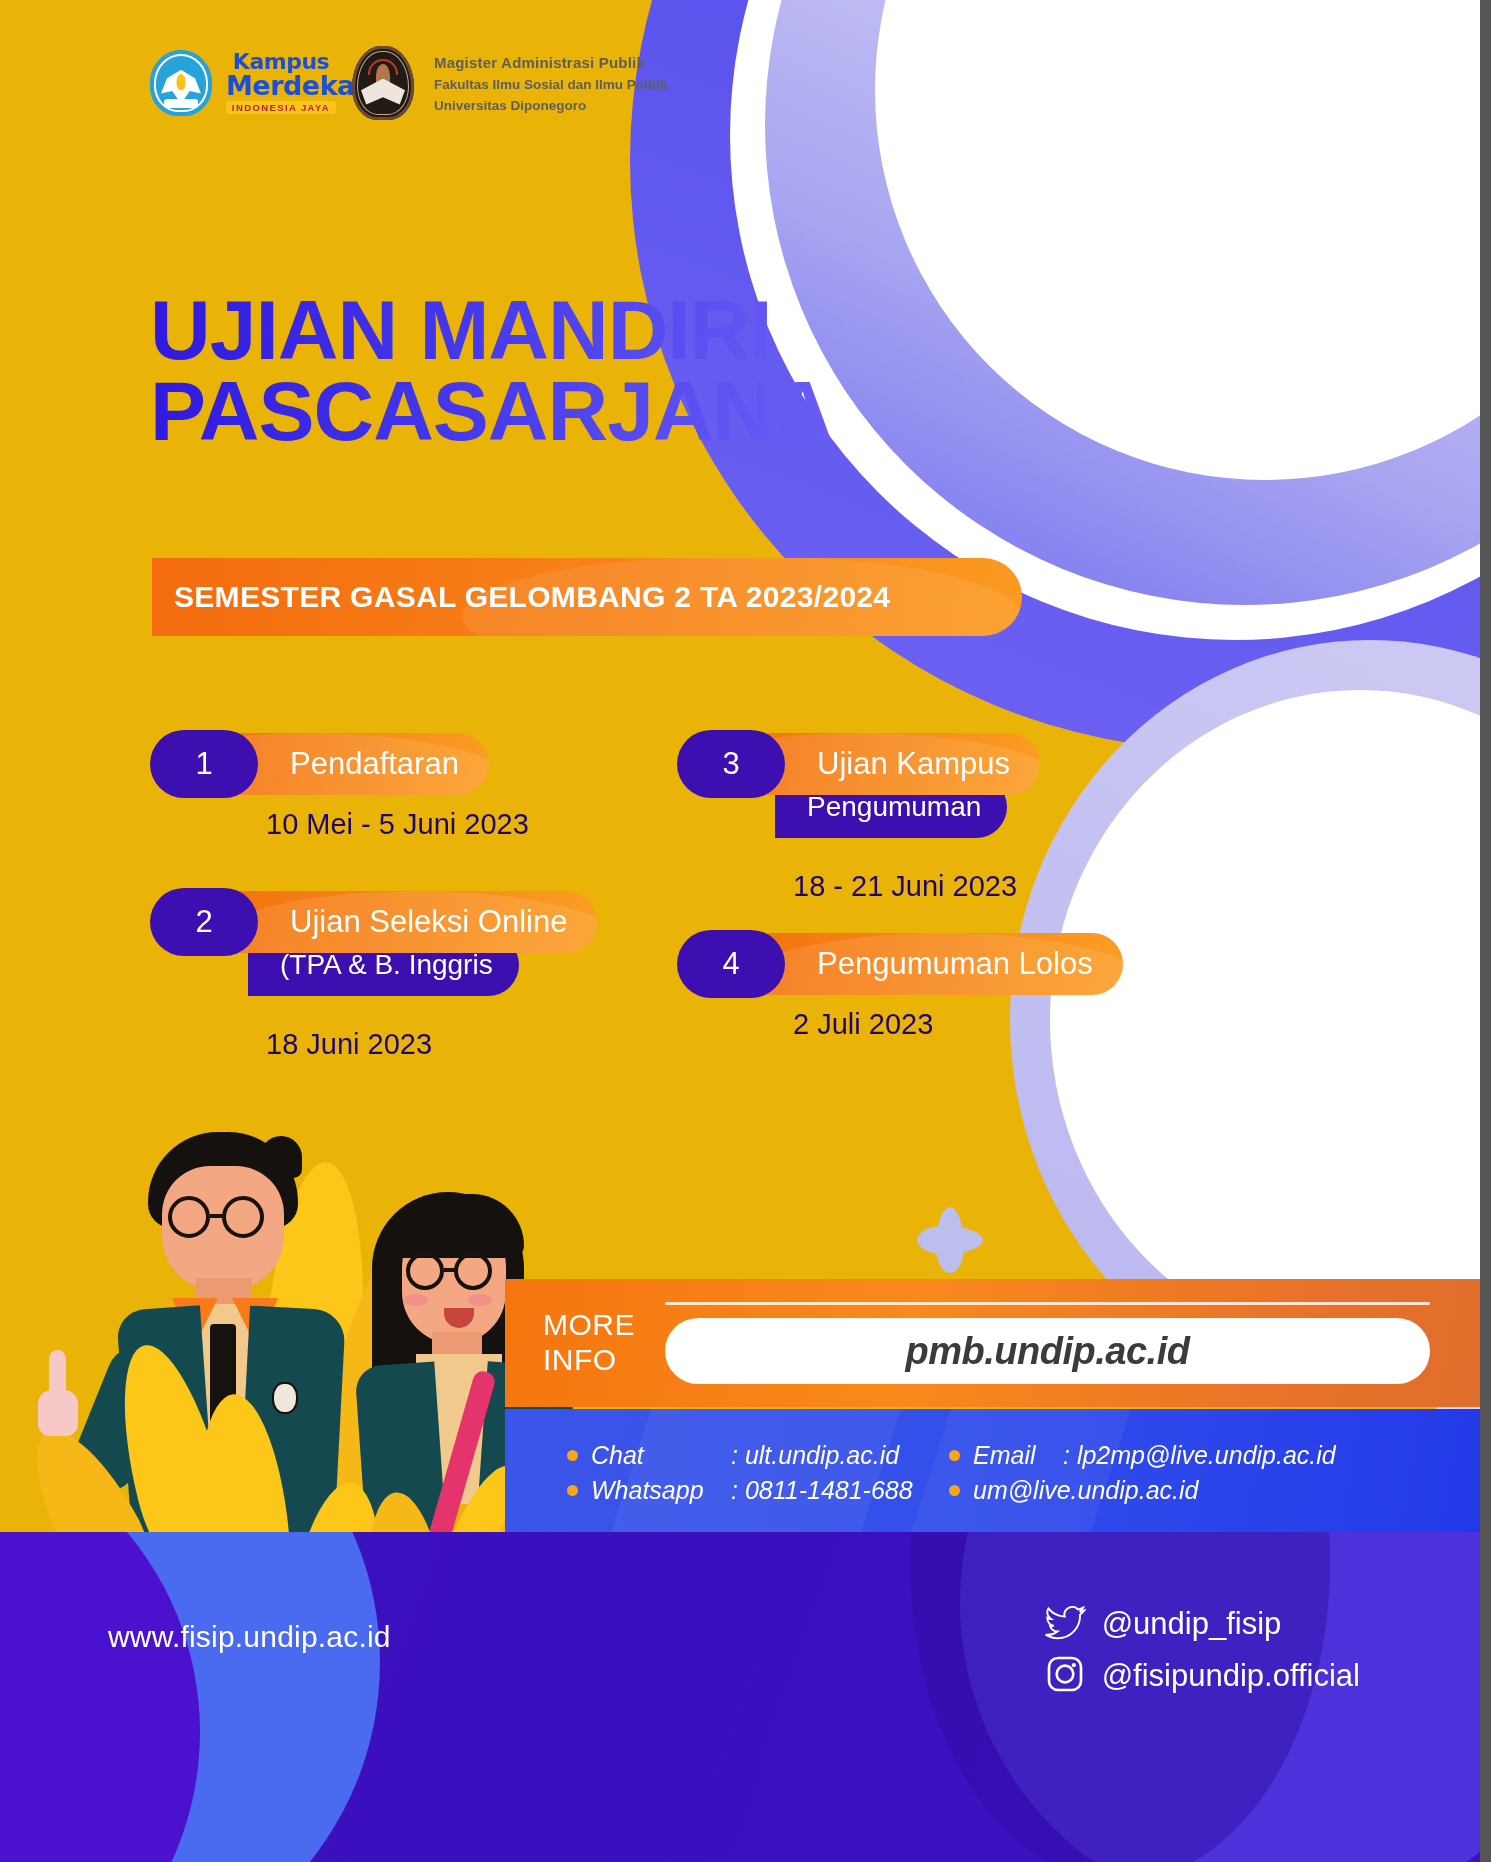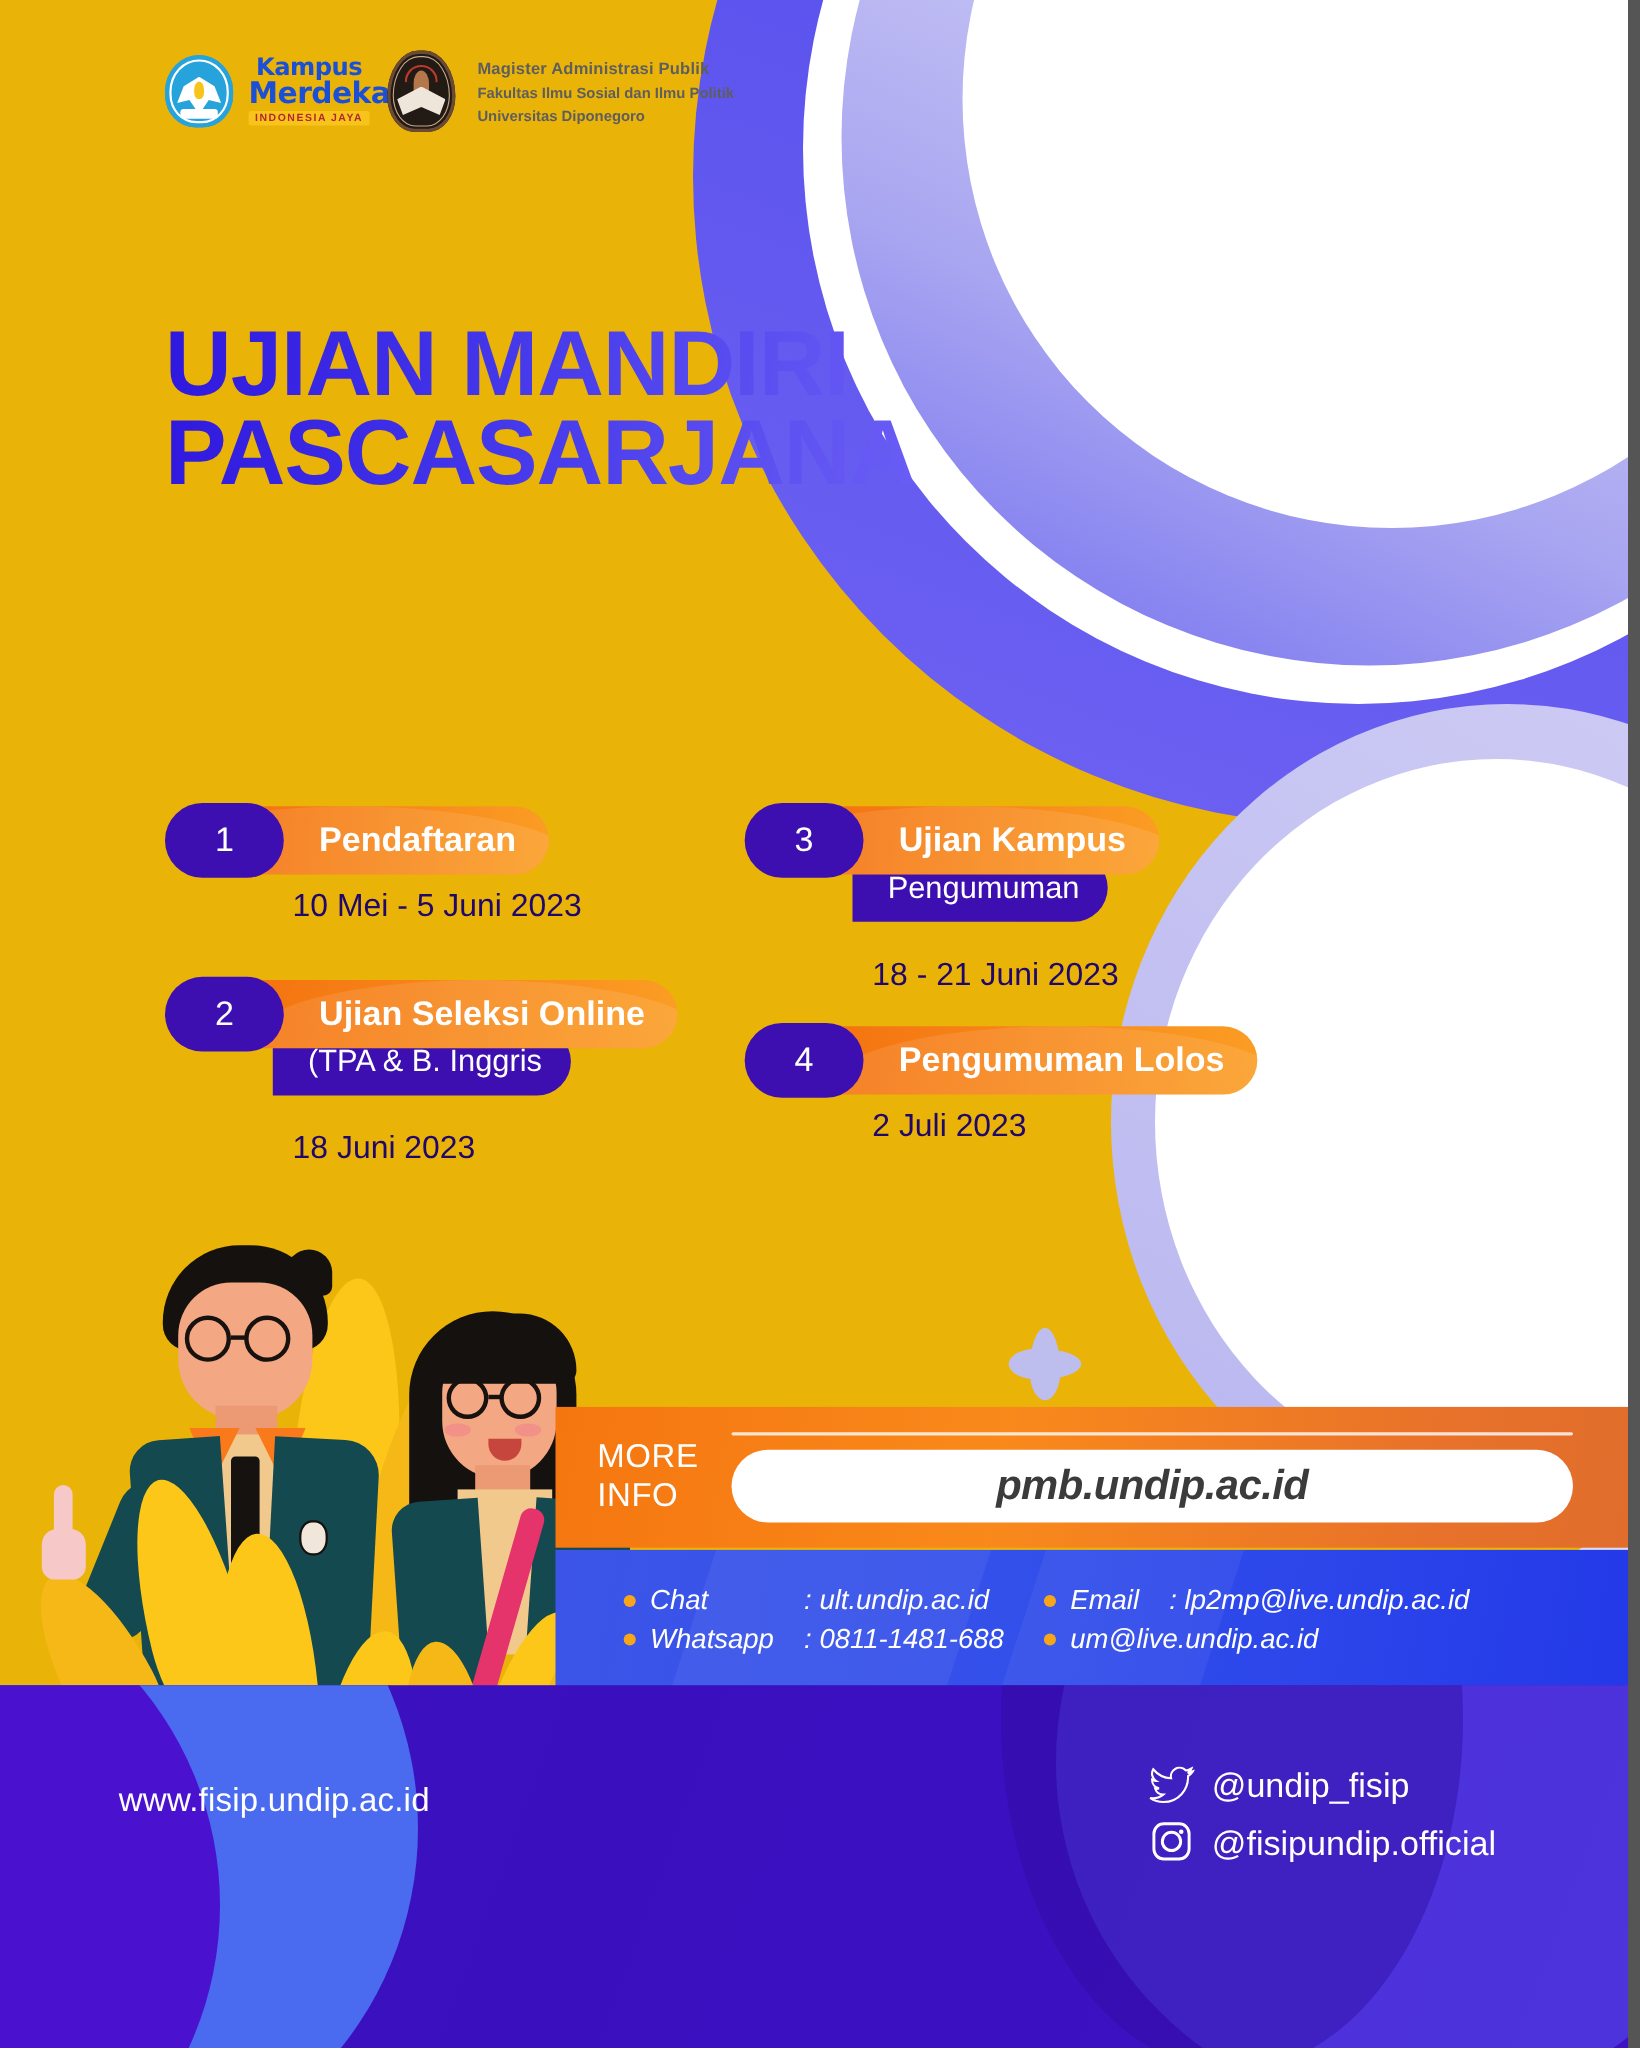--- a/index.html
+++ b/index.html
@@ -195,21 +195,21 @@
     display:flex; align-items:center;
     padding-left:74px; padding-right:30px;
     color:#ffffff; font-size:31px;
     overflow:hidden;
   }
   .main-pill::after{
     content:""; position:absolute; right:-30px; bottom:-48px;
     width:420px; height:110px; border-radius:50%;
     background:rgba(255,255,255,0.10);
   }
-  .main-pill span{ position:relative; z-index:2;font-weight:bold; }
+  .main-pill span{ position:relative; z-index:2; }
   .badge{
     position:relative; z-index:5;
     width:108px; height:68px; border-radius:36px;
     background:#3d0fb0;
     display:flex; align-items:center; justify-content:center;
     color:#ffffff; font-size:31px;
     flex:0 0 auto;
   }
   .step-date{
     color:#20076b; font-weight:normal; font-size:29px;
@@ -372,20 +372,23 @@
     <div class="titles">
       <div class="t1">Magister Administrasi Publik</div>
       <div class="t2">Fakultas Ilmu Sosial dan Ilmu Politik</div>
       <div class="t3">Universitas Diponegoro</div>
     </div>
   </div>
 
   <div class="headline">UJIAN MANDIRI
 PASCASARJANA</div>
 
+  <div class="semester-banner">
+    <span>SEMESTER GASAL GELOMBANG 2 TA 2023/2024</span>
+  </div>
 
   <div class="steps">
 
     <div class="step-col col-left">
 
       <div class="step" style="height:158px;">
         <div class="main-row">
           <div class="badge">1</div>
           <div class="main-pill">
             <span>Pendaftaran</span>

